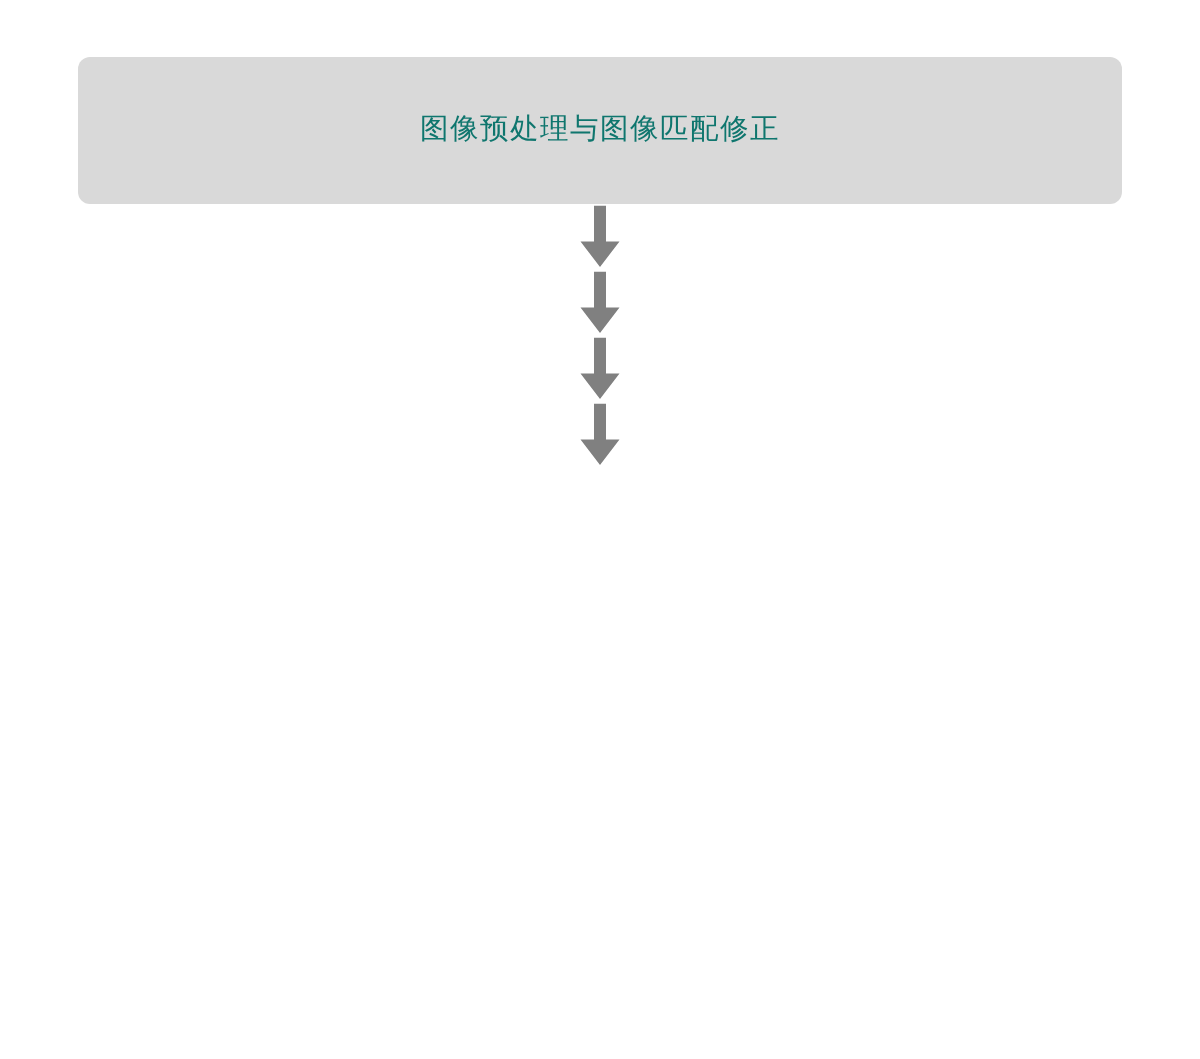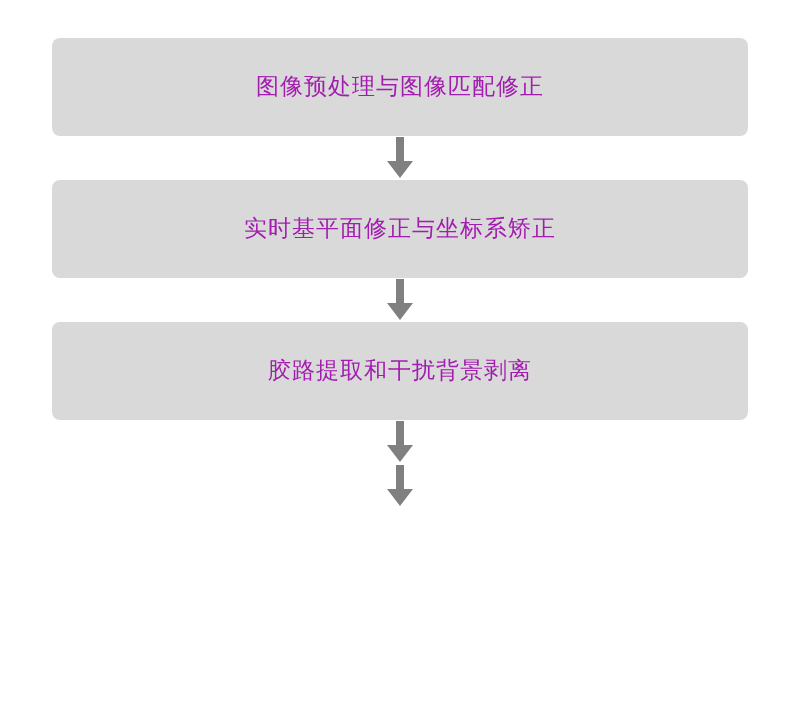--- a/index.html
+++ b/index.html
@@ -27,22 +27,22 @@
     width: 696px;
     height: 98px;
     background: #d9d9d9;
     border-radius: 8px;
     display: flex;
     align-items: center;
     justify-content: center;
     box-sizing: border-box;
   }
   .flow-node-label {
-    font-size: 23px;
-    color: #a21caf;
+    font-size: 19px;
+    color: #0f766e;
     letter-spacing: 1px;
     line-height: 1.2;
     text-align: center;
     font-family: Liberation Sans, sans-serif;
   }
   .flow-arrow {
     width: 40px;
     height: 44px;
     display: flex;
     align-items: center;
@@ -60,33 +60,27 @@
   <div class="flow-node">
     <span class="flow-node-label">图像预处理与图像匹配修正</span>
   </div>
 
   <div class="flow-arrow">
     <svg width="30" height="42" viewBox="0 0 30 42" aria-hidden="true">
       <polygon points="11,0 19,0 19,24 28,24 15,41 2,24 11,24" fill="#808080"></polygon>
     </svg>
   </div>
 
-  <div class="flow-node">
-    <span class="flow-node-label">实时基平面修正与坐标系矫正</span>
-  </div>
 
   <div class="flow-arrow">
     <svg width="30" height="42" viewBox="0 0 30 42" aria-hidden="true">
       <polygon points="11,0 19,0 19,24 28,24 15,41 2,24 11,24" fill="#808080"></polygon>
     </svg>
   </div>
 
-  <div class="flow-node">
-    <span class="flow-node-label">胶路提取和干扰背景剥离</span>
-  </div>
 
   <div class="flow-arrow">
     <svg width="30" height="42" viewBox="0 0 30 42" aria-hidden="true">
       <polygon points="11,0 19,0 19,24 28,24 15,41 2,24 11,24" fill="#808080"></polygon>
     </svg>
   </div>
 
 
   <div class="flow-arrow">
     <svg width="30" height="42" viewBox="0 0 30 42" aria-hidden="true">

